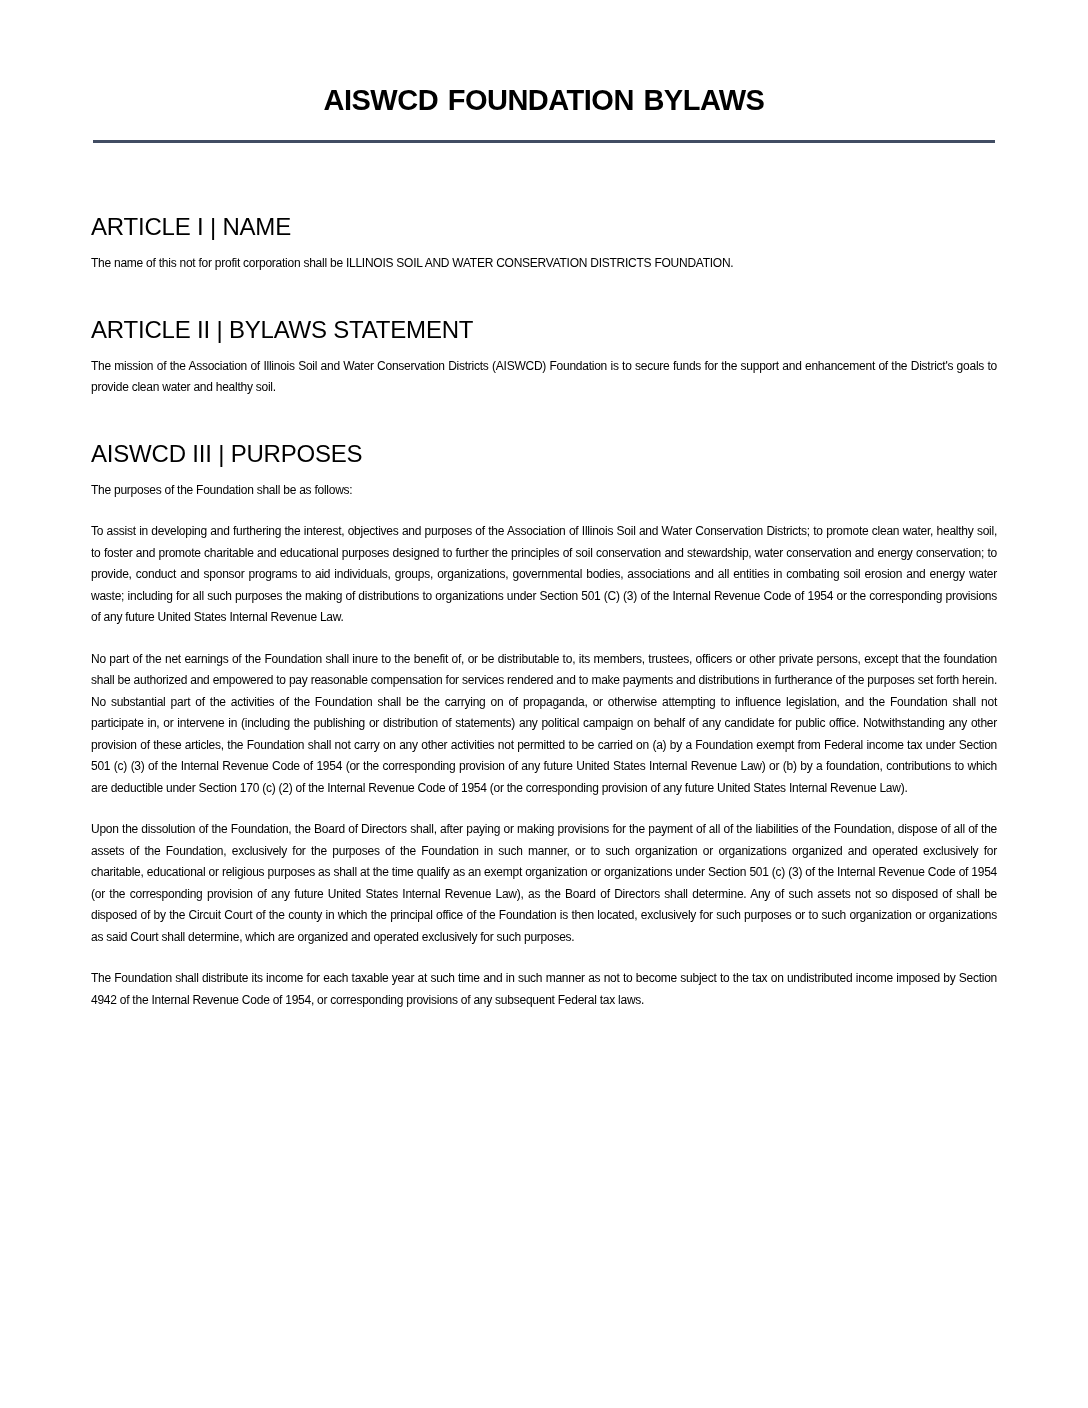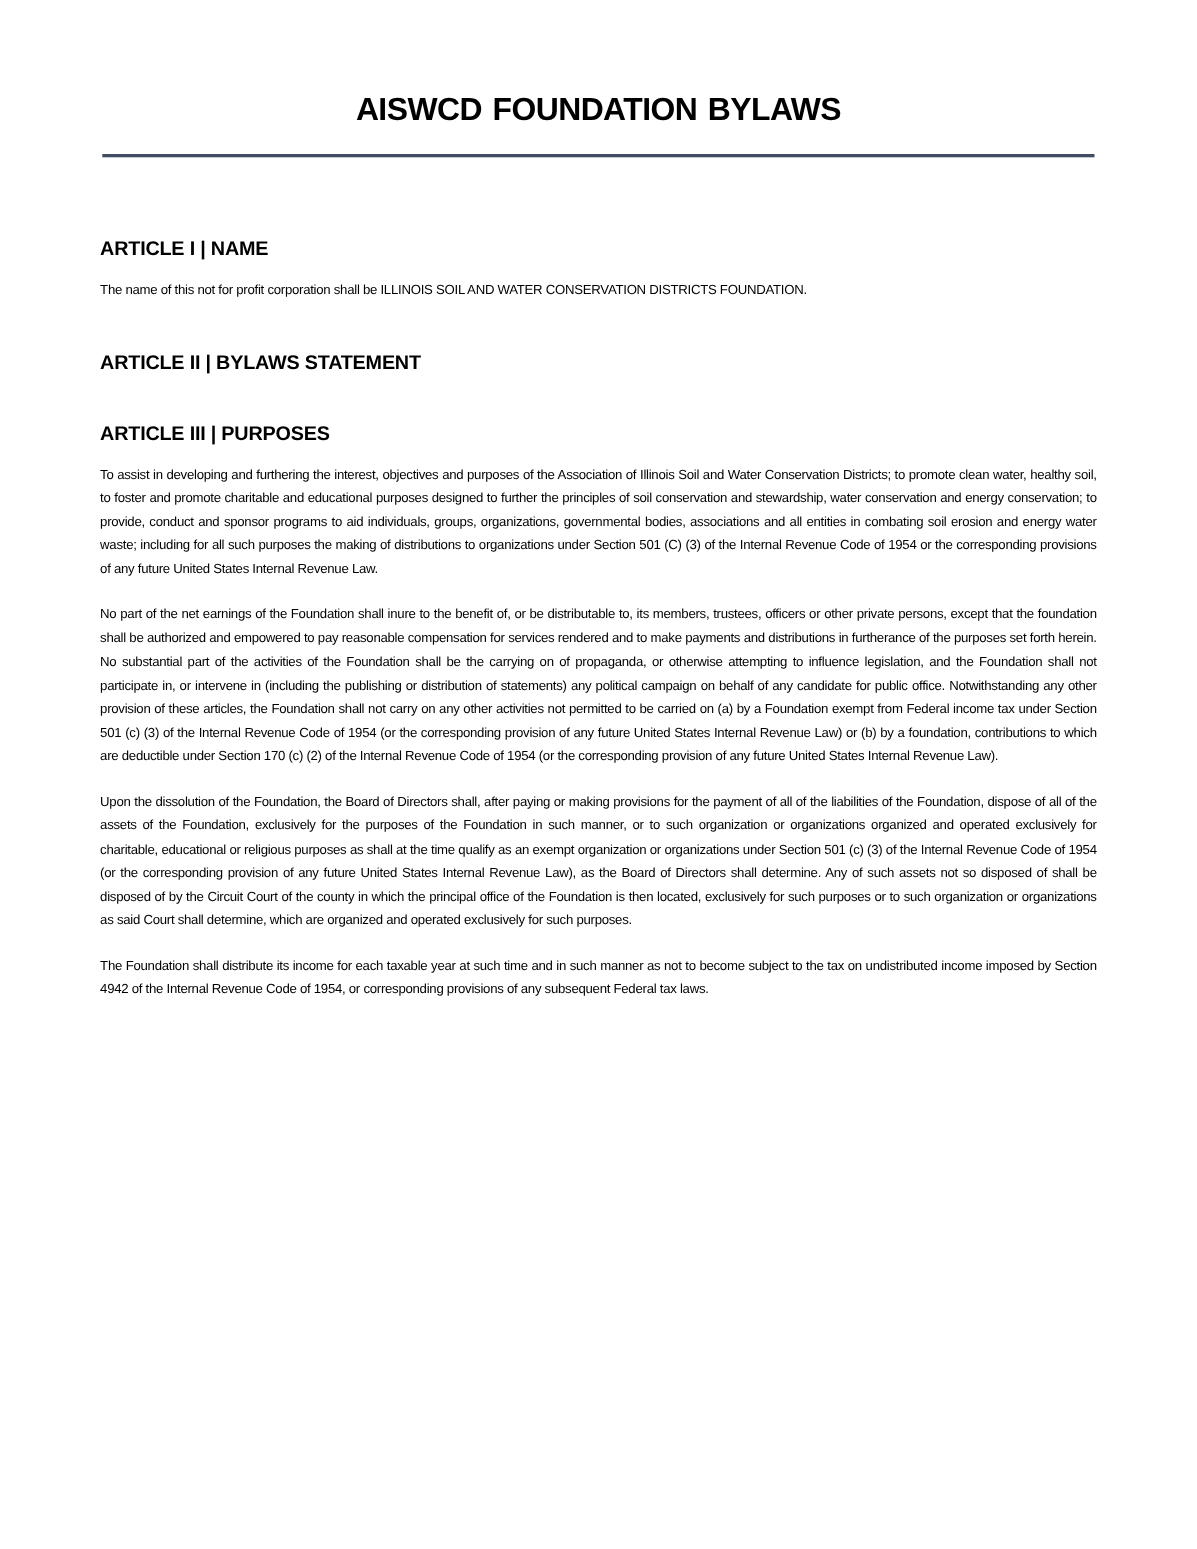--- a/index.html
+++ b/index.html
@@ -29,22 +29,22 @@
     line-height: 32px;
     word-spacing: 2px;
   }
   .rule {
     border: none;
     height: 3px;
     background: #414d63;
     margin: 24px 2px 73px 2px;
   }
   .section-heading {
-    font-size: 18px;
-    font-weight: bold;
+    font-size: 24px;
+    font-weight: normal;
     letter-spacing: -0.2px;
     line-height: 21px;
     margin: 44px 0 16px 0;
   }
   .para {
     font-size: 12px;
     line-height: 21.5px;
     letter-spacing: -0.25px;
     text-align: justify;
     text-justify: inter-word;
@@ -63,23 +63,25 @@
 
   <hr class="rule">
 
   <div class="section">
     <h2 class="section-heading">ARTICLE I | NAME</h2>
     <p class="para">The name of this not for profit corporation shall be ILLINOIS SOIL AND WATER CONSERVATION DISTRICTS FOUNDATION.</p>
   </div>
 
   <div class="section">
     <h2 class="section-heading">ARTICLE II | BYLAWS STATEMENT</h2>
+    <p class="para">The mission of the Association of Illinois Soil and Water Conservation Districts (AISWCD) Foundation is to secure funds for the support and enhancement of the District's goals to provide clean water and healthy soil.</p>
   </div>
 
   <div class="section">
-    <h2 class="section-heading">ARTICLE III | PURPOSES</h2>
+    <h2 class="section-heading">AISWCD III | PURPOSES</h2>
+    <p class="para single">The purposes of the Foundation shall be as follows:</p>
     <p class="para">To assist in developing and furthering the interest, objectives and purposes of the Association of Illinois Soil and Water Conservation Districts; to promote clean water, healthy soil, to foster and promote charitable and educational purposes designed to further the principles of soil conservation and stewardship, water conservation and energy conservation; to provide, conduct and sponsor programs to aid individuals, groups, organizations, governmental bodies, associations and all entities in combating soil erosion and energy water waste; including for all such purposes the making of distributions to organizations under Section 501 (C) (3) of the Internal Revenue Code of 1954 or the corresponding provisions of any future United States Internal Revenue Law.</p>
     <p class="para">No part of the net earnings of the Foundation shall inure to the benefit of, or be distributable to, its members, trustees, officers or other private persons, except that the foundation shall be authorized and empowered to pay reasonable compensation for services rendered and to make payments and distributions in furtherance of the purposes set forth herein. No substantial part of the activities of the Foundation shall be the carrying on of propaganda, or otherwise attempting to influence legislation, and the Foundation shall not participate in, or intervene in (including the publishing or distribution of statements) any political campaign on behalf of any candidate for public office. Notwithstanding any other provision of these articles, the Foundation shall not carry on any other activities not permitted to be carried on (a) by a Foundation exempt from Federal income tax under Section 501 (c) (3) of the Internal Revenue Code of 1954 (or the corresponding provision of any future United States Internal Revenue Law) or (b) by a foundation, contributions to which are deductible under Section 170 (c) (2) of the Internal Revenue Code of 1954 (or the corresponding provision of any future United States Internal Revenue Law).</p>
     <p class="para">Upon the dissolution of the Foundation, the Board of Directors shall, after paying or making provisions for the payment of all of the liabilities of the Foundation, dispose of all of the assets of the Foundation, exclusively for the purposes of the Foundation in such manner, or to such organization or organizations organized and operated exclusively for charitable, educational or religious purposes as shall at the time qualify as an exempt organization or organizations under Section 501 (c) (3) of the Internal Revenue Code of 1954 (or the corresponding provision of any future United States Internal Revenue Law), as the Board of Directors shall determine. Any of such assets not so disposed of shall be disposed of by the Circuit Court of the county in which the principal office of the Foundation is then located, exclusively for such purposes or to such organization or organizations as said Court shall determine, which are organized and operated exclusively for such purposes.</p>
     <p class="para">The Foundation shall distribute its income for each taxable year at such time and in such manner as not to become subject to the tax on undistributed income imposed by Section 4942 of the Internal Revenue Code of 1954, or corresponding provisions of any subsequent Federal tax laws.</p>
   </div>
 
 </div>
 
 </body></html>

